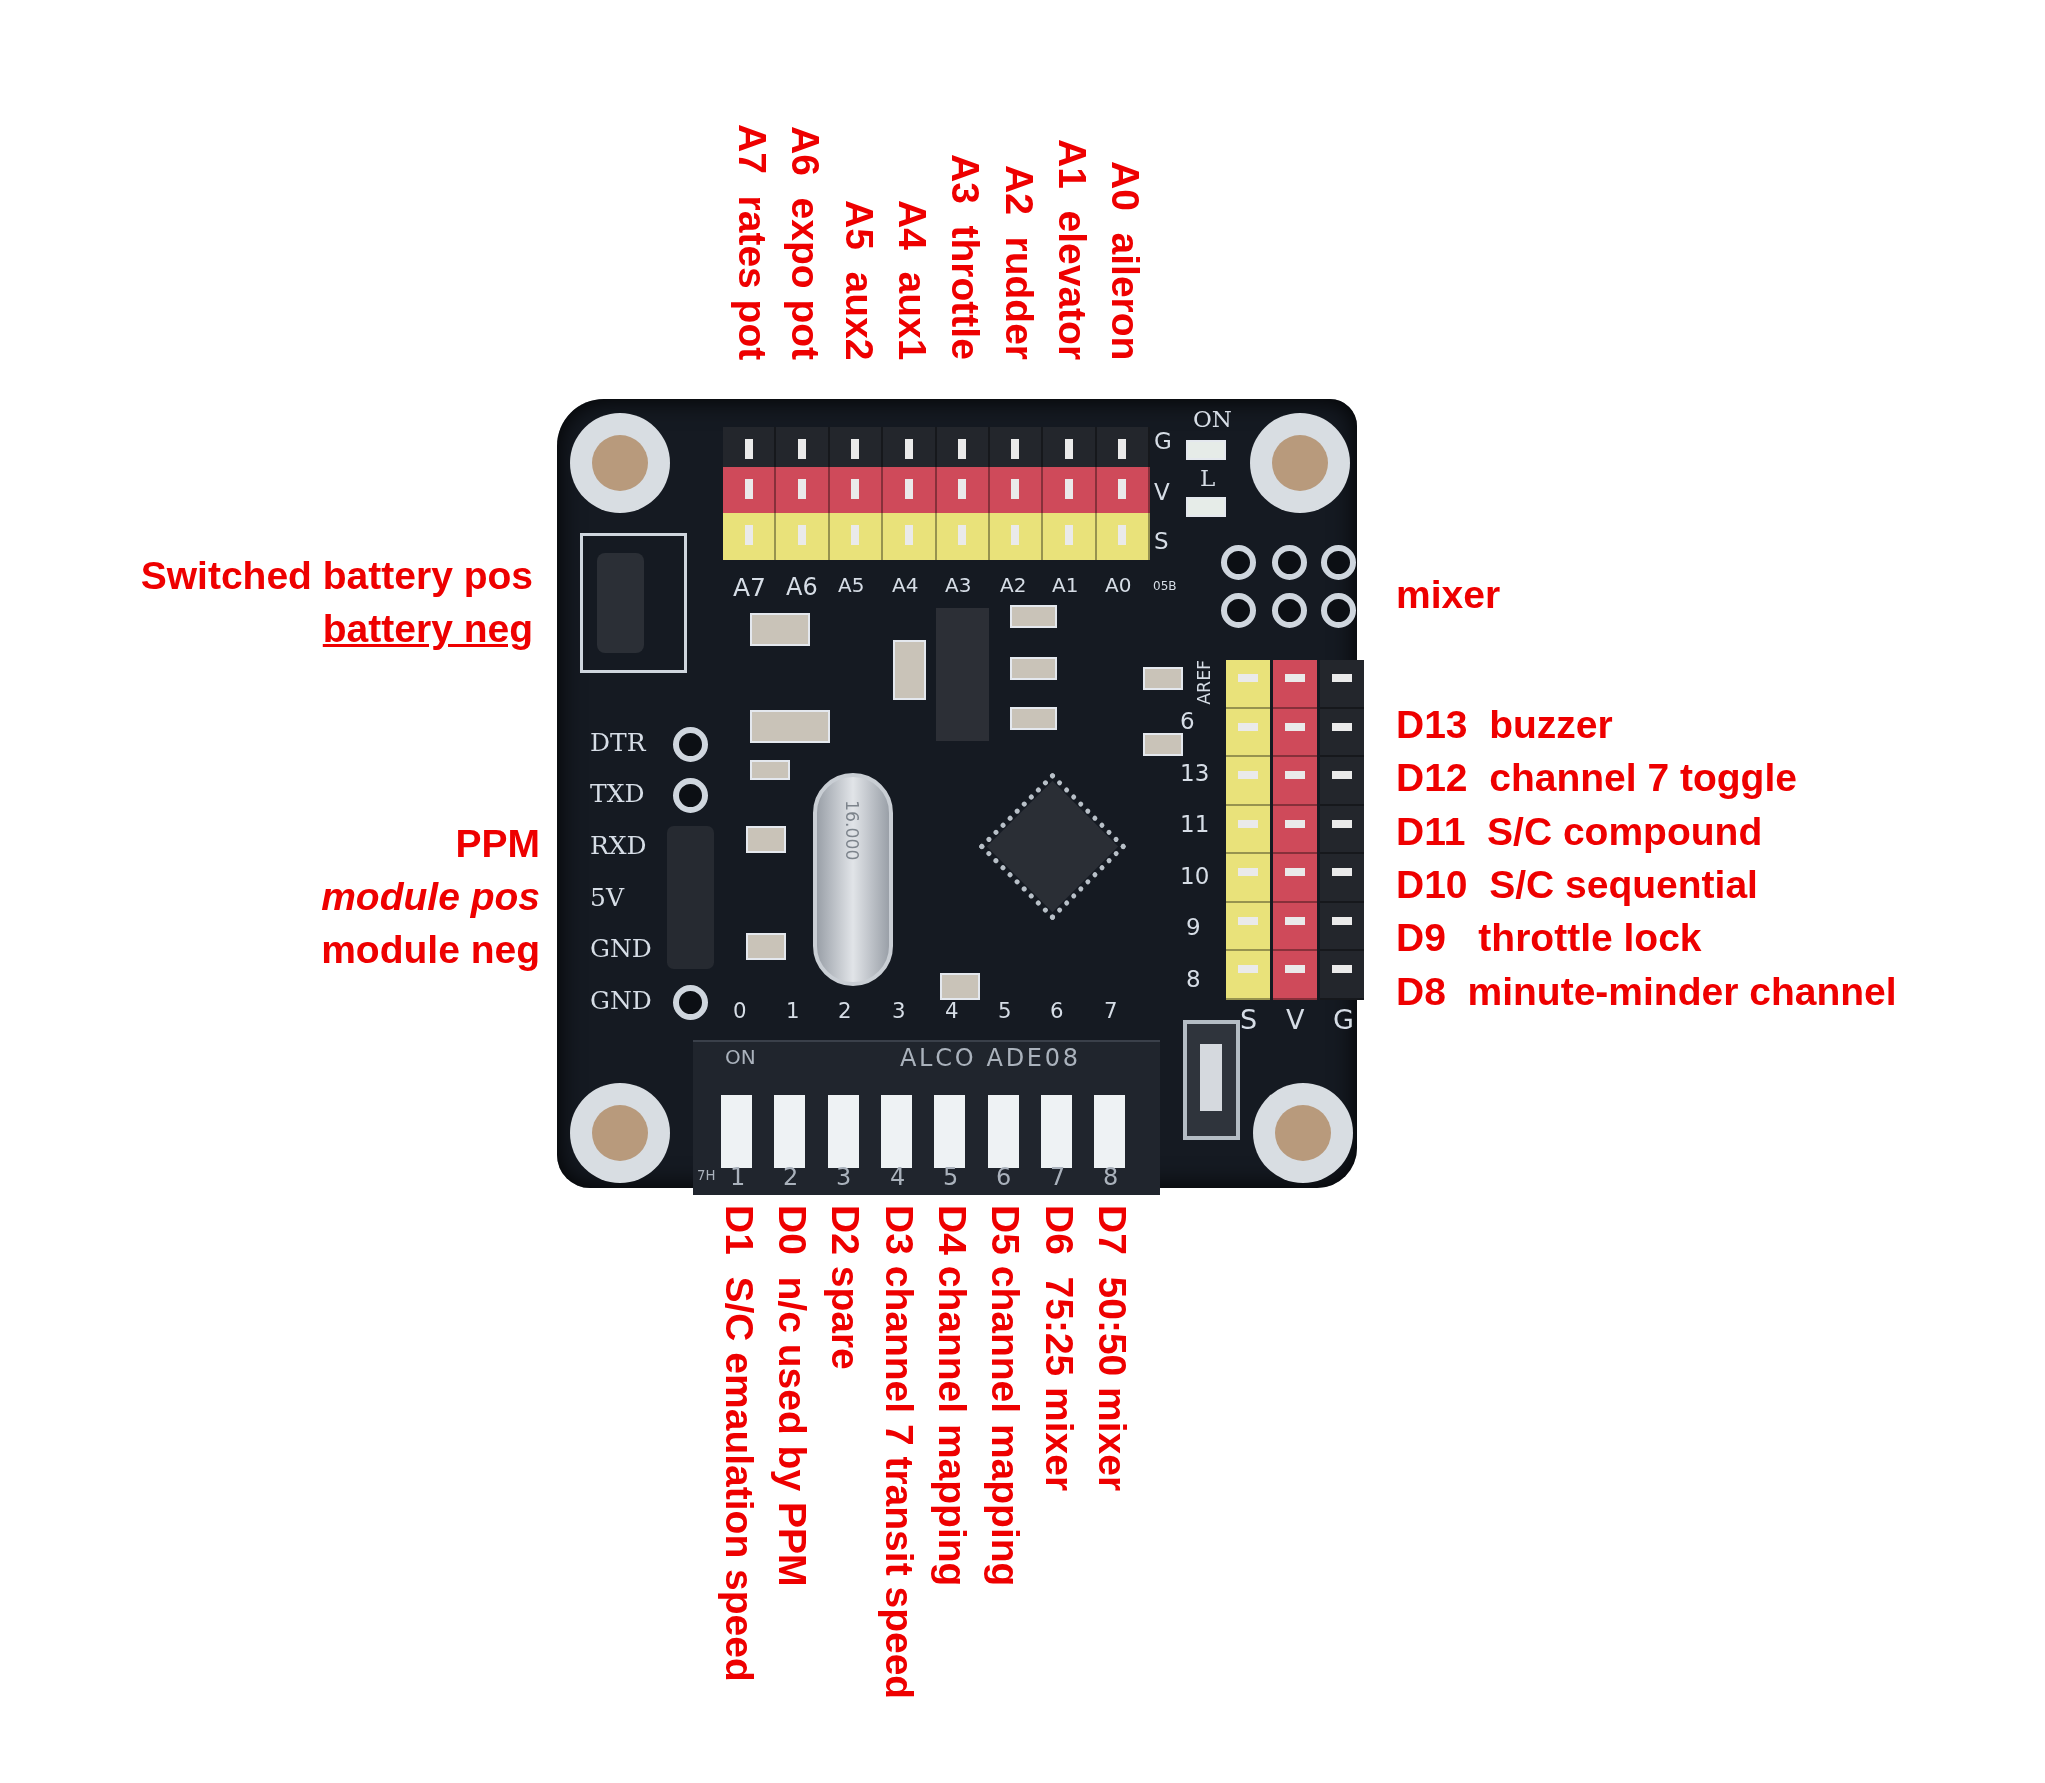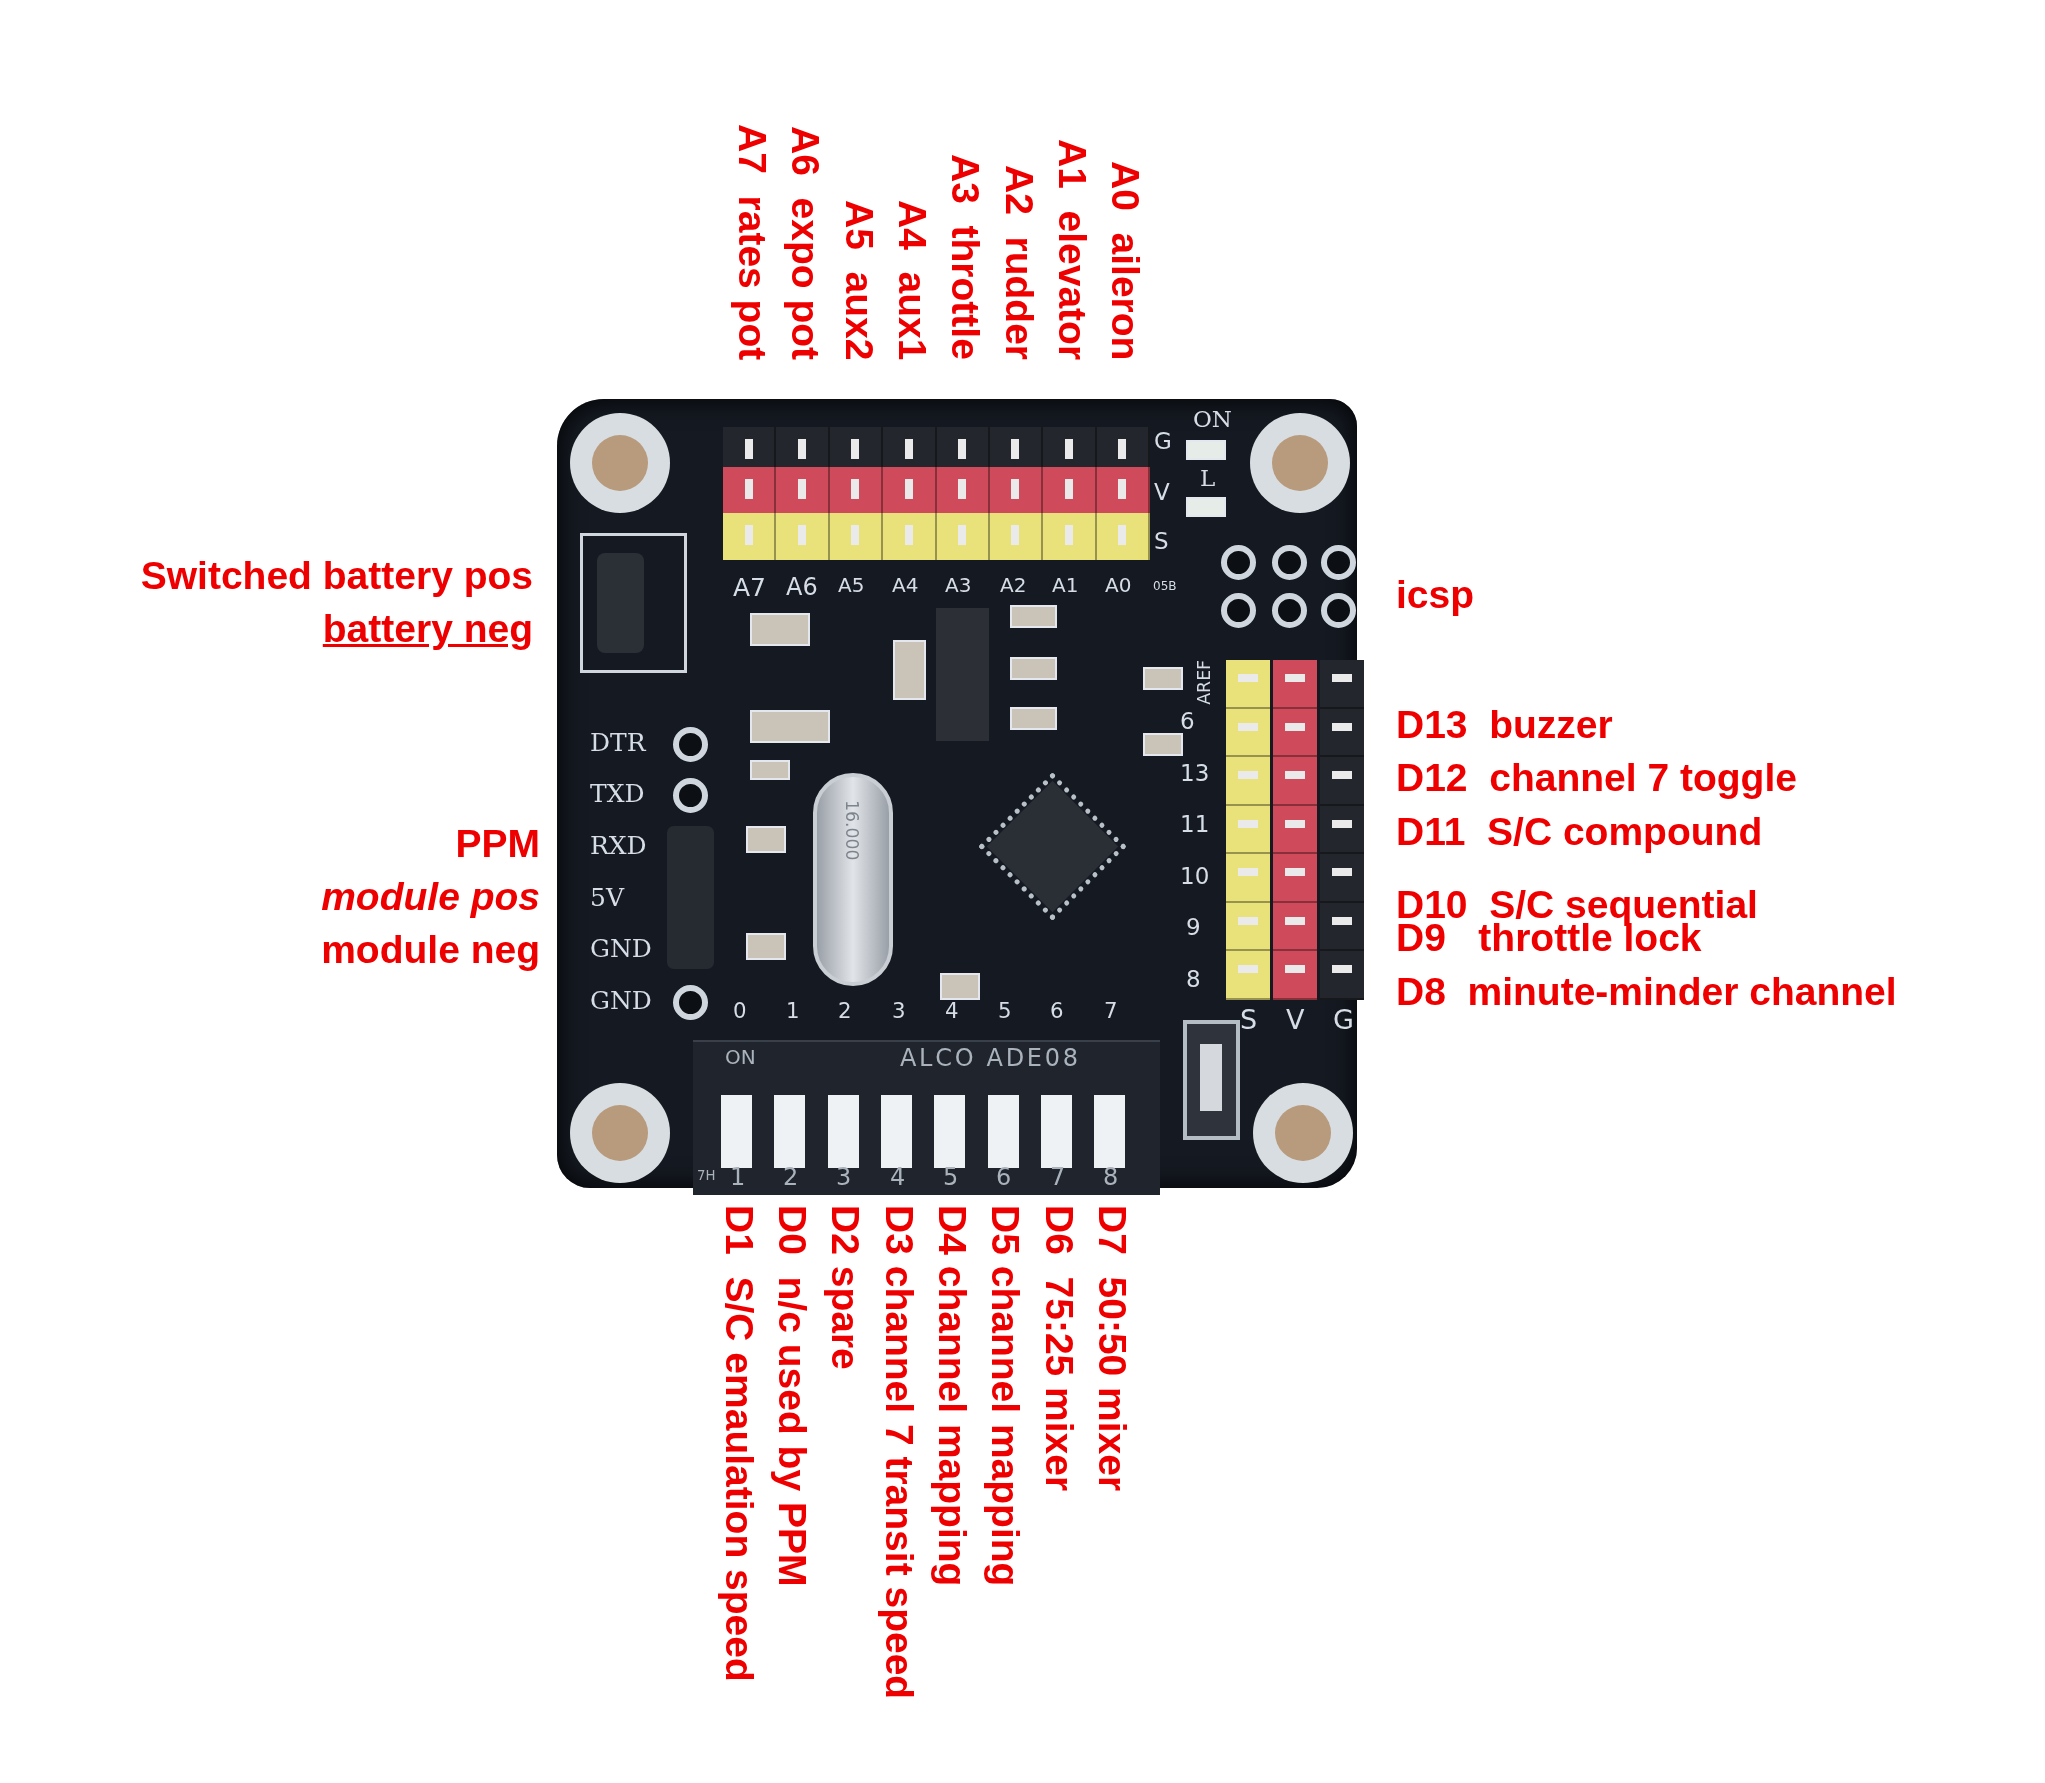--- a/index.html
+++ b/index.html
@@ -46,25 +46,25 @@
 <div class="vlbl top-lbl" style="left:840px;">A5  aux2</div>
 <div class="vlbl top-lbl" style="left:786px;">A6  expo pot</div>
 <div class="vlbl top-lbl" style="left:733px;">A7  rates pot</div>
 
 <div class="lbl llbl" style="top:556px;">Switched battery pos</div>
 <div class="lbl llbl" style="top:609px;text-decoration:underline;">battery neg</div>
 <div class="lbl llbl" style="top:824px;right:1506px;">PPM</div>
 <div class="lbl llbl" style="top:877px;right:1506px;font-style:italic;">module pos</div>
 <div class="lbl llbl" style="top:930px;right:1506px;">module neg</div>
 
-<div class="lbl" style="left:1396px;top:575px;">icsp</div>
+<div class="lbl" style="left:1396px;top:575px;">mixer</div>
 <div class="lbl rlbl" style="top:705px;">D13  buzzer</div>
 <div class="lbl rlbl" style="top:758px;">D12  channel 7 toggle</div>
 <div class="lbl rlbl" style="top:812px;">D11  S/C compound</div>
-<div class="lbl rlbl" style="top:865px;margin-top:20px;">D10  S/C sequential</div>
+<div class="lbl rlbl" style="top:865px;">D10  S/C sequential</div>
 <div class="lbl rlbl" style="top:918px;">D9   throttle lock</div>
 <div class="lbl rlbl" style="top:972px;">D8  minute-minder channel</div>
 
 <div class="vlbl bot-lbl" style="left:720px;">D1  S/C emaulation speed</div>
 <div class="vlbl bot-lbl" style="left:773px;">D0  n/c used by PPM</div>
 <div class="vlbl bot-lbl" style="left:826px;">D2 spare</div>
 <div class="vlbl bot-lbl" style="left:880px;">D3 channel 7 transit speed</div>
 <div class="vlbl bot-lbl" style="left:933px;">D4 channel mapping</div>
 <div class="vlbl bot-lbl" style="left:986px;">D5 channel mapping</div>
 <div class="vlbl bot-lbl" style="left:1040px;">D6  75:25 mixer</div>

